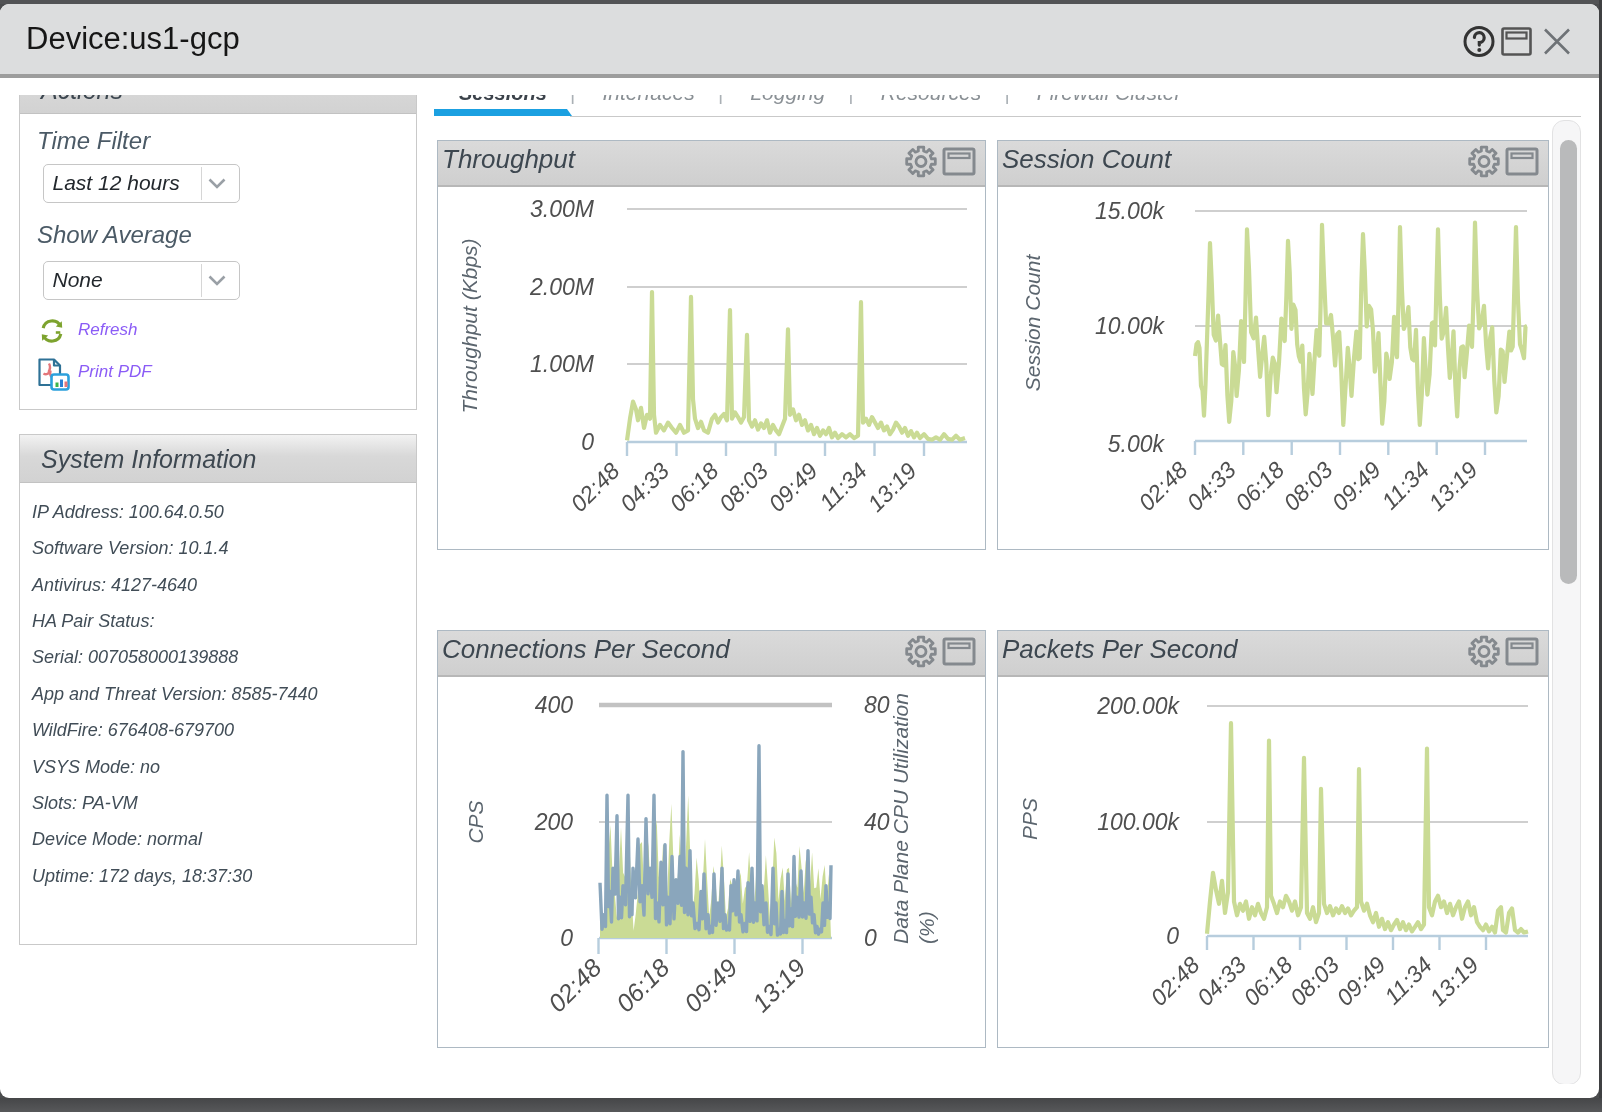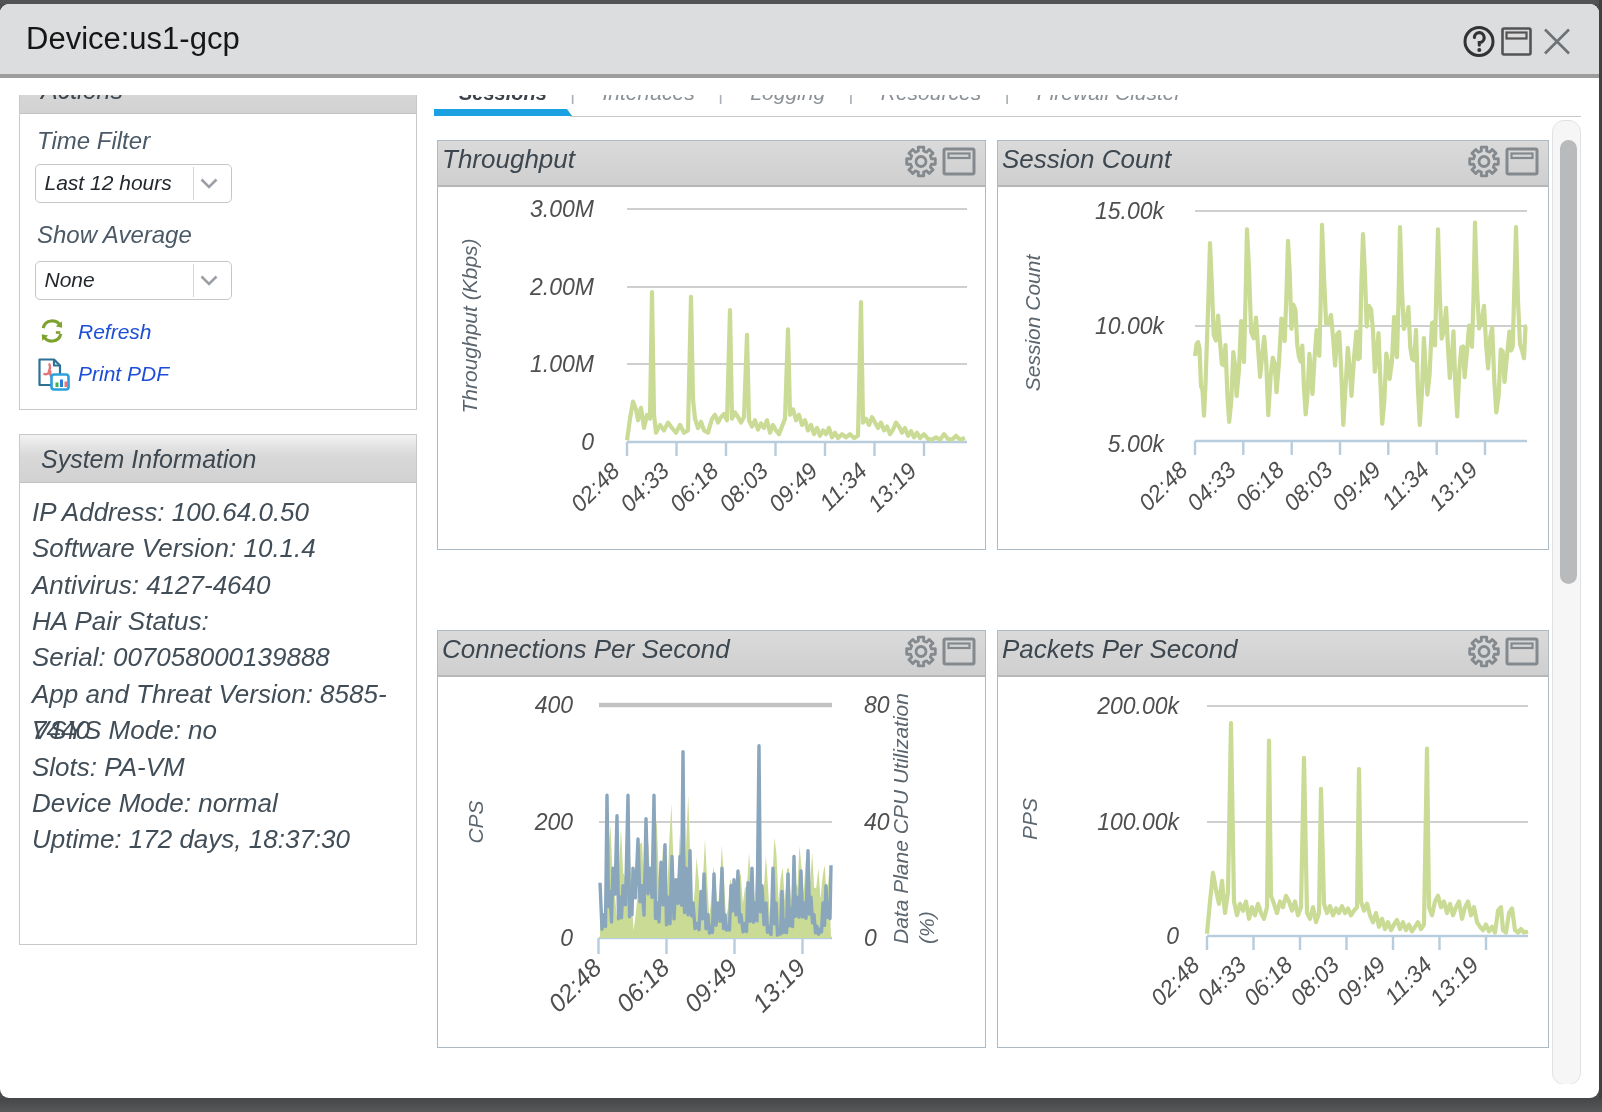--- a/index.html
+++ b/index.html
@@ -12,27 +12,27 @@
 .tbicons { position:absolute; right:18px; top:13px; }
 .dbody { position:absolute; left:0; top:74px; right:0; bottom:14px; background:#fff; overflow:hidden; }
 .viewport { position:absolute; left:0; top:17px; right:0; bottom:0; overflow:hidden;font-style:italic; }
 .spanel { position:absolute; background:#fff; border:1.5px solid #c9c9c9; }
 .shead { height:48px; background:linear-gradient(180deg,#f2f2f2 0%,#d8d8d8 45%,#d2d2d2 100%); border-bottom:1px solid #c2c2c2;
   line-height:49px; padding-left:21px; font-size:25px; color:#3d4750; }
 .cpanel { position:absolute; background:#fff; border:1.5px solid #adb9c3; }
 .chead { height:46px; background:linear-gradient(180deg,#dadada,#cfcfcf); border-bottom:2px solid #b7b7b7;
   line-height:37px; padding-left:4px; font-size:26px; color:#3d4750; position:relative; }
 .hicons { position:absolute; right:0px; top:0; }
-.sline { font-size:26px; color:#414d57; height:36.4px; line-height:36.4px; }
+.sline { font-size:18px; color:#414d57; height:36.4px; line-height:36.4px; }
 .flabel { font-size:24px; color:#4b5a66; }
 .selbox { position:absolute; width:197px; height:39px; border:1.5px solid #c6c6c6; border-radius:5px;
-  background:#fff; font-size:21px; color:#23282d; line-height:36px; padding-left:8.5px; }
+  background:#fff; font-size:21px; color:#23282d; line-height:36px; padding-left:8.5px;margin-left:8px; }
 .selbox svg { position:absolute; right:12px; top:12px; }
 .selbox .vline { position:absolute; right:37px; top:2px; bottom:2px; width:1.5px; background:#d6d6d6; }
-.link { position:absolute; font-size:21px; color:#1d4ed8; }
+.link { position:absolute; font-size:17px; color:#8b5cf6; }
 .tabsclip { position:absolute; left:434px; top:0; width:800px; height:9px; overflow:hidden; }
 .tabsrow { position:absolute; left:25px; top:-14.4px; white-space:nowrap; }
 .tab { font-size:21px; color:#8a9095; }
 .tab.sel { color:#3c434b; font-weight:700; font-size:20px; }
 .sep { color:#aab0b5; font-size:20px; margin:0 23px; }
 .tabline { position:absolute; left:570px; top:20.5px; width:1011px; height:1.6px; background:#c9c9c9; }
 .tabblue { position:absolute; left:434px; top:14px; width:138px; height:7px; background:#1ba0e1; clip-path:polygon(0 0, 133px 0, 138px 100%, 0 100%); }
 .sbtrack { position:absolute; left:1552px; top:42px; width:29px; height:965px; background:#f6f6f7;
   border:1px solid #e2e2e3; border-radius:12px; }
 .sbthumb { position:absolute; left:1559.5px; top:62px; width:17px; height:444px; background:#b9babb; border-radius:8.5px; }
@@ -99,20 +99,21 @@
 
         <div class="spanel" style="left:19px;top:339.0px;width:398px;height:511.0px">
           <div class="shead">System Information</div>
           <div style="position:absolute;left:12px;top:58.8px">
               <div class="sline">IP Address: 100.64.0.50</div>
               <div class="sline">Software Version: 10.1.4</div>
               <div class="sline">Antivirus: 4127-4640</div>
               <div class="sline">HA Pair Status:</div>
               <div class="sline">Serial: 007058000139888</div>
               <div class="sline">App and Threat Version: 8585-7440</div>
+              <div class="sline">WildFire: 676408-679700</div>
               <div class="sline">VSYS Mode: no</div>
               <div class="sline">Slots: PA-VM</div>
               <div class="sline">Device Mode: normal</div>
               <div class="sline">Uptime: 172 days, 18:37:30</div>
             </div>
         </div>
 
 <div class="tabsclip">
   <div class="tabsrow">
     <span class="tab sel">Sessions</span><span class="sep">|</span>

